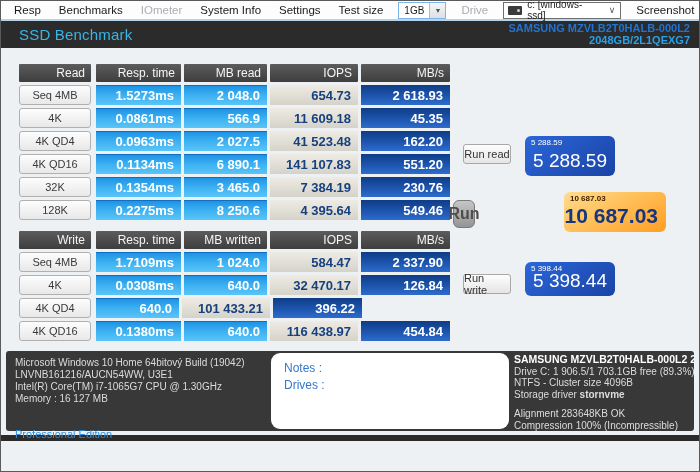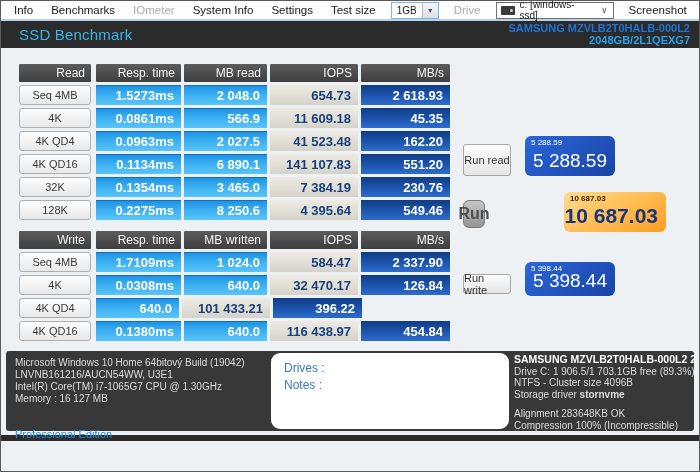--- a/index.html
+++ b/index.html
@@ -49,23 +49,23 @@
   .c4 { width:89px; }
   .lbl { background:linear-gradient(180deg,#fdfdfd,#e8e8e8); border:1px solid #b0b0b0; border-radius:3px; color:#3a3a3a; font-size:11px; justify-content:center; }
   .vblue { background:linear-gradient(180deg,#1f93e4 0%,#3db1f2 50%,#5ac5f8 100%); border-top:1px solid #0f6fc0; color:#fff; }
   .viops { background:linear-gradient(180deg,#edebe3 0%,#d5d3c9 100%); color:#16407e; }
   .vmbs { background:linear-gradient(180deg,#0f3c86 0%,#1d55ae 55%,#2e6ccc 100%); color:#fff; }
   .val { font-size:13px; font-weight:bold; justify-content:flex-end; padding-right:7px; }
   .tablegap { height:8px; }
 
   
   .btn { position:absolute; background:linear-gradient(180deg,#fdfdfd,#e5e5e5); border:1px solid #a8a8a8; border-radius:3px; font-size:11px; color:#333; display:flex; align-items:center; justify-content:center; }
-  .btn-run-read { left:462px; top:96px; width:48px; height:32px; }
+  .btn-run-read { left:462px; top:96px; width:48px; height:20px; }
   .btn-run-write { left:462px; top:226px; width:48px; height:20px; }
-  .btn-run { left:462px; top:152px; width:22px; height:28px; background:linear-gradient(180deg,#c6c6c6,#949494); border:1px solid #7a7a7a; border-radius:6px; font-size:16px; font-weight:bold; color:#4e4e4e; }
+  .btn-run { left:452px; top:152px; width:22px; height:28px; background:linear-gradient(180deg,#c6c6c6,#949494); border:1px solid #7a7a7a; border-radius:6px; font-size:16px; font-weight:bold; color:#4e4e4e; }
   .scorebox { position:absolute; border-radius:6px; }
   .scorebox .small { position:absolute; top:2px; left:6px; font-size:8px; }
   .scorebox .big { position:absolute; right:8px; bottom:4px; font-size:19px; }
   .box-blue { background:linear-gradient(140deg,#2b66d9,#1a44a6); color:#fff; }
   .box-read { left:524px; top:88px; width:90px; height:40px; }
   .box-write { left:524px; top:214px; width:90px; height:34px; }
   .box-orange { left:563px; top:144px; width:102px; height:40px; background:linear-gradient(150deg,#ffdc8e 0%,#ffc05a 45%,#ff9e24 100%); }
   .box-orange .small { color:#3a1d00; font-weight:bold; }
   .box-orange .big { color:#16357c; font-size:21px; font-weight:bold; }
 
@@ -83,21 +83,21 @@
   .bottom-gap { height:4px; }
   .bottom-bar { height:6px; background:#2b2b2b; }
 </style>
 </head>
 <body>
 
 <div class="window">
 
 
   <div class="menubar">
-    <div class="menu-item">Info</div>
+    <div class="menu-item">Resp</div>
     <div class="menu-sep"></div>
     <div class="menu-item">Benchmarks</div>
     <div class="menu-sep"></div>
     <div class="menu-item disabled">IOmeter</div>
     <div class="menu-sep"></div>
     <div class="menu-item">System Info</div>
     <div class="menu-sep"></div>
     <div class="menu-item">Settings</div>
     <div class="menu-sep"></div>
     <div class="menu-item">Test size</div>
@@ -245,22 +245,22 @@
   <div class="footer">
     <div class="sysinfo">
       <div>Microsoft Windows 10 Home 64bitový Build (19042)</div>
       <div>LNVNB161216/AUCN54WW, U3E1</div>
       <div>Intel(R) Core(TM) i7-1065G7 CPU @ 1.30GHz</div>
       <div>Memory : 16 127 MB</div>
     </div>
     <div class="edition">Professional Edition</div>
 
     <div class="notesbox">
+      <div class="nlabel">Notes :</div>
       <div class="nlabel">Drives :</div>
-      <div class="nlabel">Notes :</div>
     </div>
 
     <div class="devinfo">
       <div class="dev-title">SAMSUNG MZVLB2T0HALB-000L2 2048GB</div>
       <div>Drive C: 1 906.5/1 703.1GB free (89.3%)</div>
       <div>NTFS - Cluster size 4096B</div>
       <div>
         <span>Storage driver</span>
         <span class="bold"> stornvme</span>
       </div>

